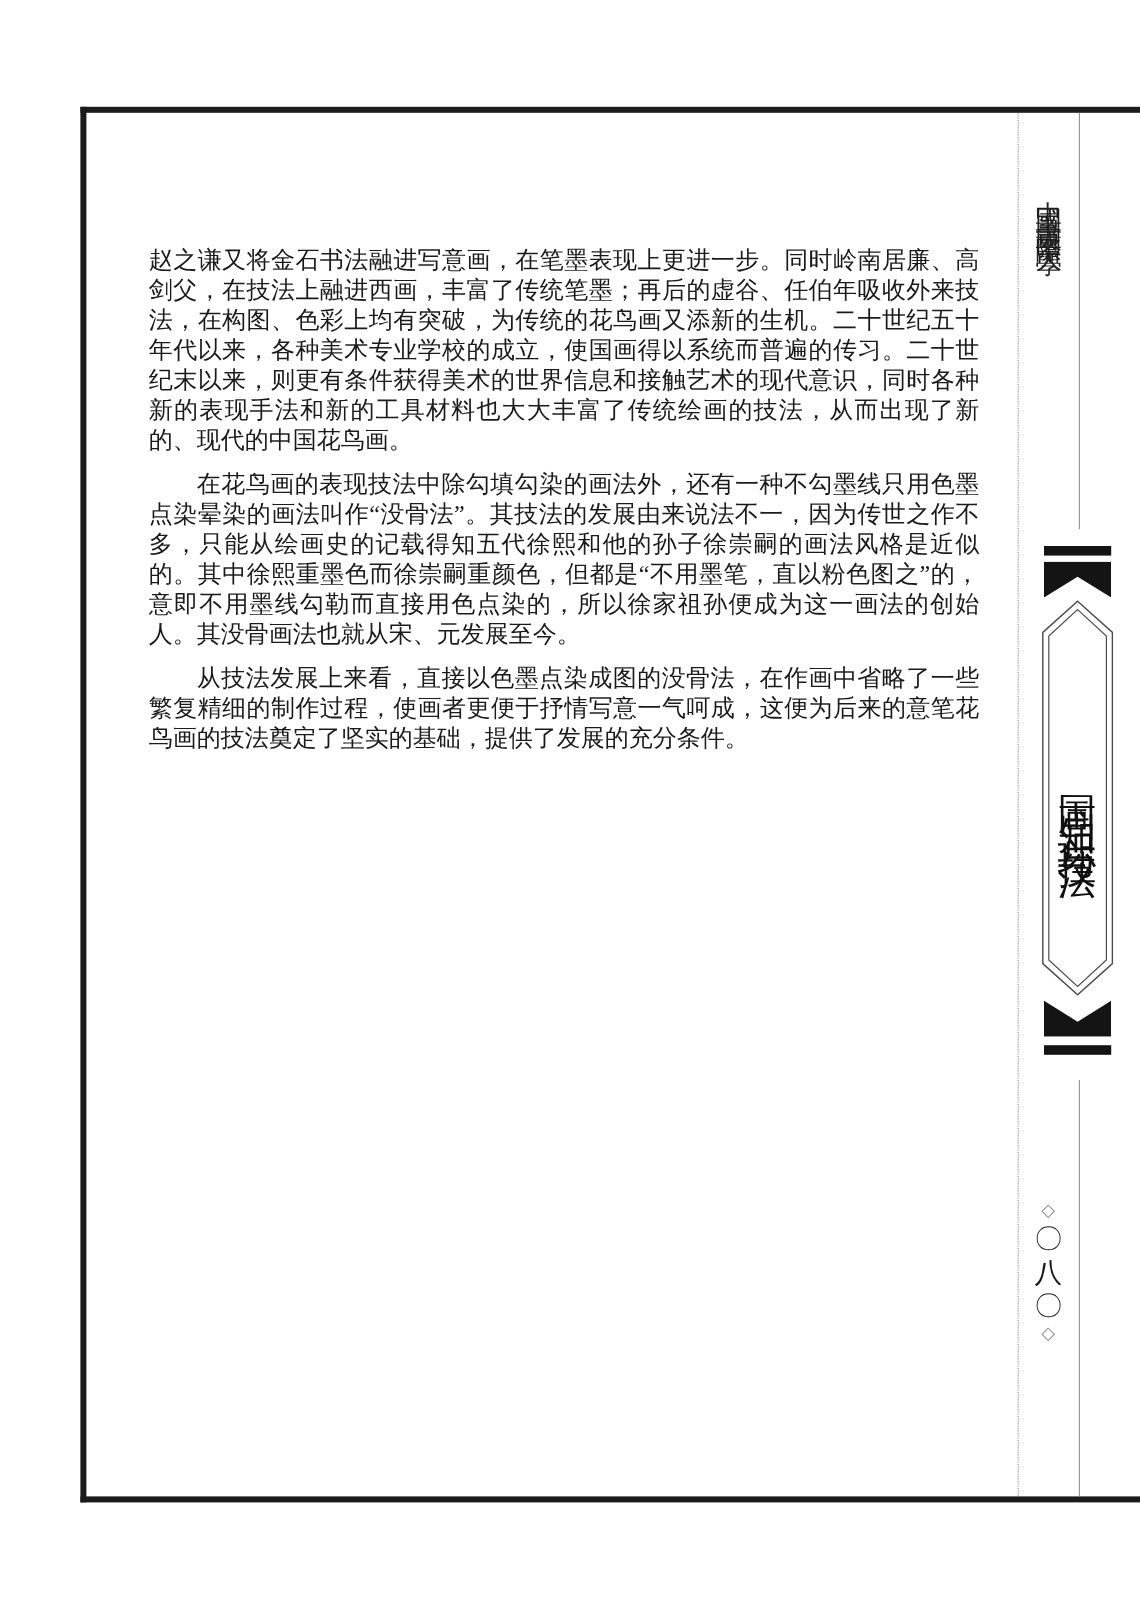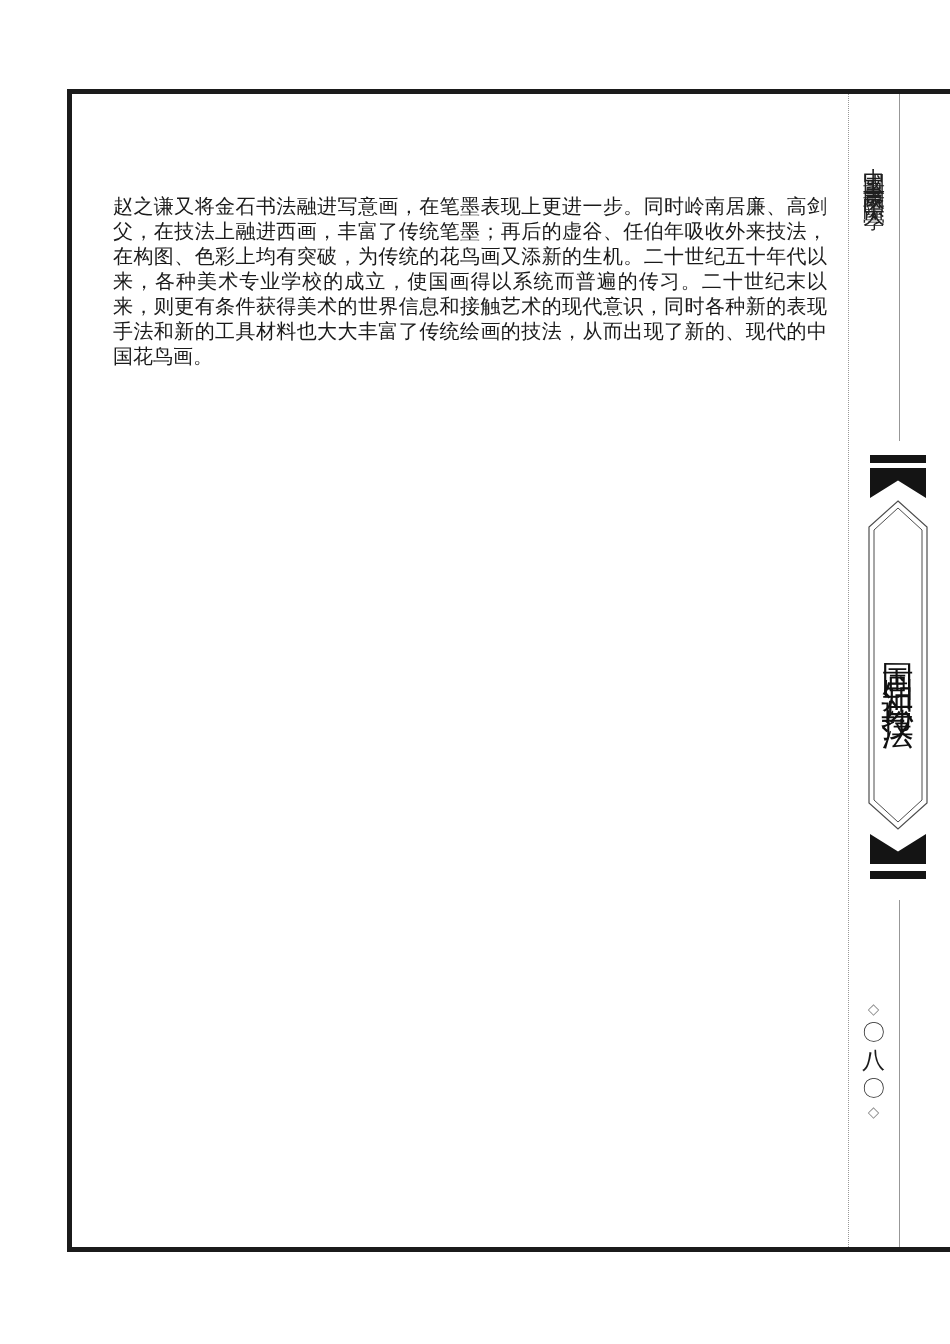--- a/index.html
+++ b/index.html
@@ -24,21 +24,21 @@
   .body-text {
     position: absolute;
     left: 112px; top: 193px;
     width: 716px;
     font-size: 20px;
     line-height: 25px;
     color: #1a1a1a;
     text-align: justify;
     text-justify: inter-ideograph;
   }
-  .body-text p { margin: 1px; text-indent: 2em; }
+  .body-text p { margin: 12px; text-indent: 2em; }
   .body-text p.continuation { text-indent: 0; }
   
   .divider {
     position: absolute;
     width: 0;
     border-left: 1px solid #979797;
   }
   .divider-left        { left: 848px; top: 94px;  height: 1153px; border-left-style: dotted; }
   .divider-right-top   { left: 899px; top: 94px;  height: 347px; }
   .divider-right-bottom{ left: 899px; top: 900px; height: 347px; }
@@ -87,20 +87,22 @@
 </style>
 </head>
 <body>
 
 <div class="page">
 
   <div class="frame"></div>
 
   <div class="body-text">
     <p class="continuation">赵之谦又将金石书法融进写意画，在笔墨表现上更进一步。同时岭南居廉、高剑父，在技法上融进西画，丰富了传统笔墨；再后的虚谷、任伯年吸收外来技法，在构图、色彩上均有突破，为传统的花鸟画又添新的生机。二十世纪五十年代以来，各种美术专业学校的成立，使国画得以系统而普遍的传习。二十世纪末以来，则更有条件获得美术的世界信息和接触艺术的现代意识，同时各种新的表现手法和新的工具材料也大大丰富了传统绘画的技法，从而出现了新的、现代的中国花鸟画。</p>
+    <p>在花鸟画的表现技法中除勾填勾染的画法外，还有一种不勾墨线只用色墨点染晕染的画法叫作“没骨法”。其技法的发展由来说法不一，因为传世之作不多，只能从绘画史的记载得知五代徐熙和他的孙子徐崇嗣的画法风格是近似的。其中徐熙重墨色而徐崇嗣重颜色，但都是“不用墨笔，直以粉色图之”的，意即不用墨线勾勒而直接用色点染的，所以徐家祖孙便成为这一画法的创始人。其没骨画法也就从宋、元发展至今。</p>
+    <p>从技法发展上来看，直接以色墨点染成图的没骨法，在作画中省略了一些繁复精细的制作过程，使画者更便于抒情写意一气呵成，这便为后来的意笔花鸟画的技法奠定了坚实的基础，提供了发展的充分条件。</p>
   </div>
 
   <div class="divider divider-left"></div>
   <div class="divider divider-right-top"></div>
   <div class="divider divider-right-bottom"></div>
 
   <div class="sidebar-title">中國書畫國際大學</div>
 
   <div class="emblem">
     <div class="emblem-bar top"></div>

